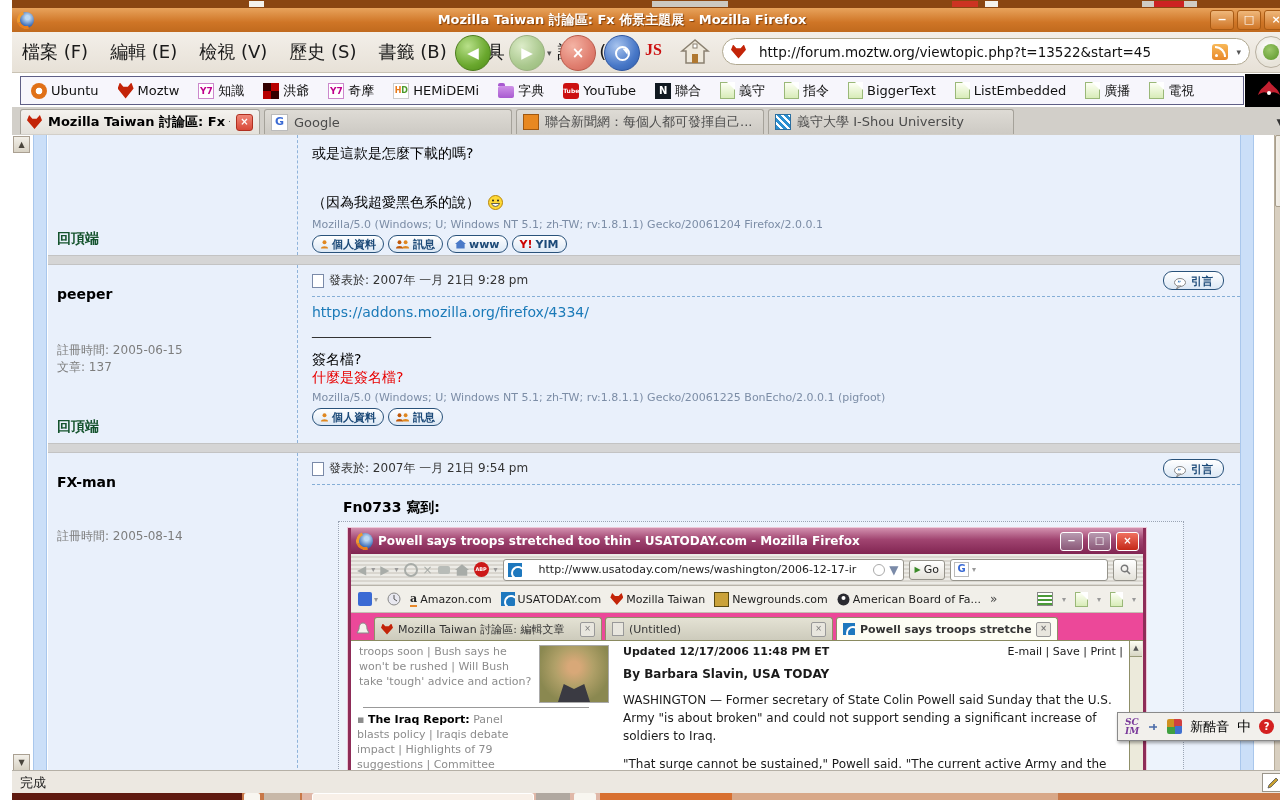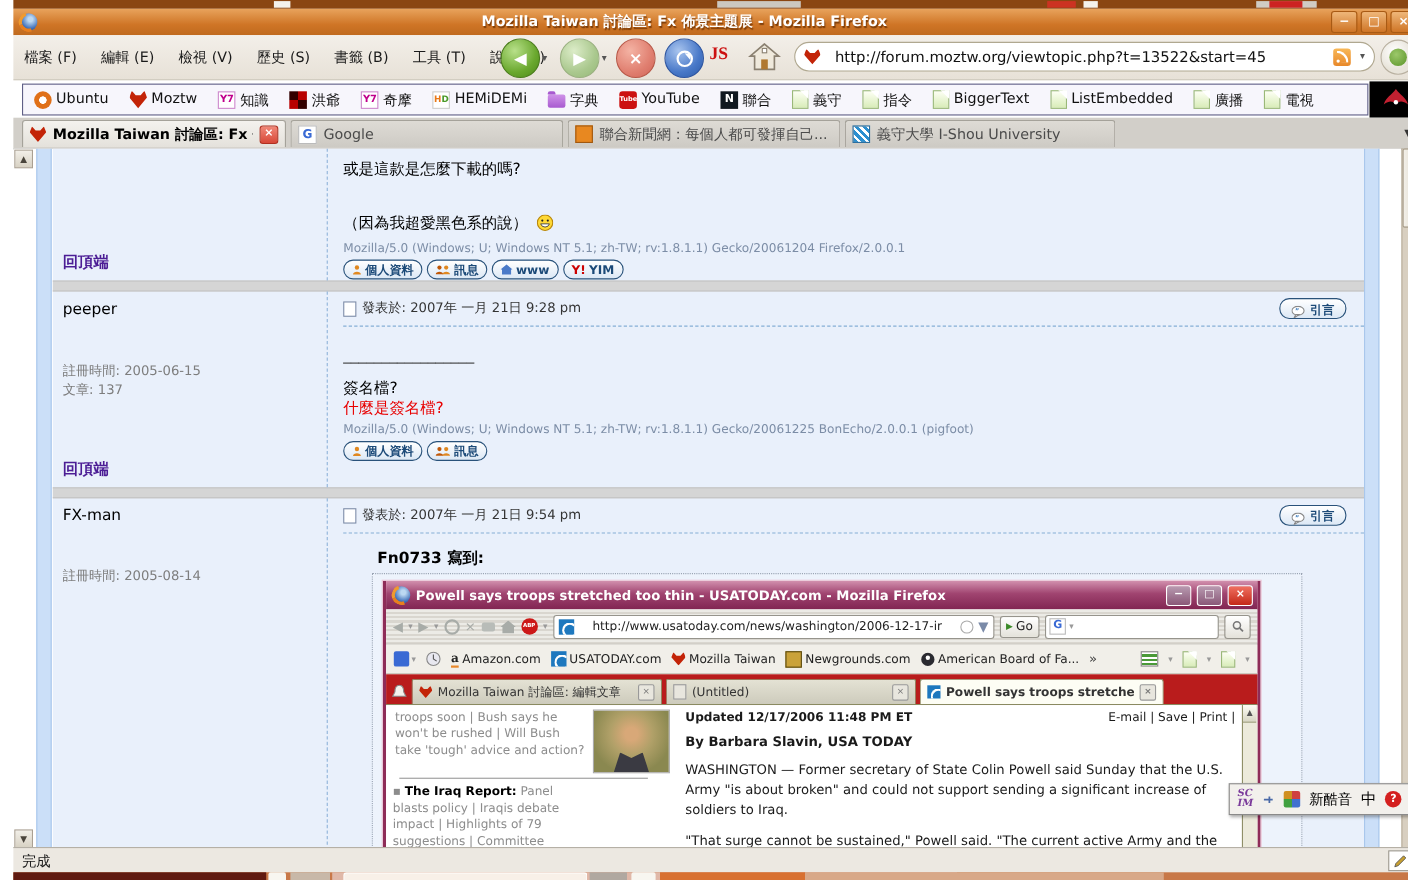--- a/index.html
+++ b/index.html
@@ -14,21 +14,21 @@
   
   .titlebar{left:0;top:8px;width:1280px;height:24px;background:linear-gradient(#e8a35c,#cf7526 60%,#c06a1e);display:flex;align-items:center;}
   .ff-logo{width:16px;height:16px;margin-left:6px;border-radius:50%;background:radial-gradient(circle at 60% 35%,#bcd8f2 15%,#3c6db8 60%,#1d4585);position:relative;}
   .ff-logo:before{content:"";position:absolute;inset:-1px;border-radius:50%;border:3px solid transparent;border-bottom-color:#e87f1e;border-left-color:#f09a2e;transform:rotate(25deg);}
   .titlebar .title{flex:1;text-align:center;color:#fff;font-weight:bold;font-size:13px;text-shadow:1px 1px 1px #7c3c08;white-space:nowrap;overflow:hidden;}
   .winbtns{display:flex;gap:3px;margin-right:4px;}
   .wbtn{width:22px;height:18px;background:linear-gradient(#efb77a,#cf7526);border:1px solid #a85a14;border-radius:3px;color:#fff;font-size:11px;font-weight:bold;text-align:center;line-height:17px;}
 
   
   .toolbar{left:0;top:32px;width:1280px;height:40px;background:linear-gradient(#f3efe9,#e7e1d7);border-bottom:1px solid #c9c2b4;}
-  .menubar{position:absolute;left:10px;top:0;height:40px;display:flex;align-items:center;gap:22px;font-size:13px;color:#1a1a1a;}
+  .menubar{position:absolute;left:10px;top:0;height:40px;display:flex;align-items:center;gap:22px;font-size:18px;color:#1a1a1a;}
   .navbtn{position:absolute;top:3px;width:34px;height:34px;border-radius:50%;display:flex;align-items:center;justify-content:center;color:#fff;font-size:15px;font-weight:bold;}
   .nb-back{left:443px;background:radial-gradient(circle at 35% 30%,#b8e08a,#6aa82e 60%,#4c8818);border:1px solid #4a7c1c;}
   .nb-fwd{left:497px;background:radial-gradient(circle at 35% 30%,#dcecc8,#aac88e 60%,#94b876);border:1px solid #9ab080;}
   .nb-stop{left:548px;background:radial-gradient(circle at 35% 30%,#f4b3a4,#e07f70 60%,#d06458);border:1px solid #b85848;}
   .nb-reload{left:592px;background:radial-gradient(circle at 35% 30%,#a8c4ee,#4878c8 60%,#2c5aa8);border:1px solid #2c54a0;}
   .nb-drop{position:absolute;top:16px;font-size:9px;color:#555;}
   .reload-g{width:11px;height:11px;border:2px solid #fff;border-radius:50%;position:relative;}
   .reload-g:after{content:"";position:absolute;right:-4px;top:-3px;border:4px solid transparent;border-left-color:#fff;transform:rotate(-40deg);}
   .js-badge{position:absolute;left:633px;top:9px;font-size:16px;font-weight:bold;color:#cc1111;font-family:"Liberation Serif","DejaVu Serif",serif;}
   .home-ico{position:absolute;left:668px;top:5px;}
@@ -78,23 +78,23 @@
   .bluebar-l{position:absolute;left:21px;top:0;width:12px;height:635px;background:#cbdff8;border-left:1px solid #a9c7ec;border-right:1px solid #a9c7ec;}
   .bluebar-r{position:absolute;left:1228px;top:0;width:12px;height:635px;background:#cbdff8;border-left:1px solid #a9c7ec;border-right:1px solid #a9c7ec;}
   .page{position:absolute;left:36px;top:0;width:1192px;height:635px;background:#e9f0fb;font-size:14px;color:#000;}
   .prow{position:relative;display:flex;}
   .cl{width:249px;flex:none;position:relative;box-sizing:border-box;padding-left:9px;}
   .cr{flex:1;border-left:1px dashed #8fb3da;position:relative;box-sizing:border-box;padding-left:14px;}
   .psep{height:10px;background:#d5d5d5;border-top:1px solid #c3c3c3;border-bottom:1px solid #c3c3c3;box-sizing:border-box;}
   .phead{display:flex;align-items:center;justify-content:space-between;border-bottom:1px dashed #85aed6;padding:6px 16px 6px 0;}
   .pdate{font-size:12px;color:#333;display:flex;align-items:center;gap:5px;}
   .picon{width:10px;height:12px;background:#fff;border:1px solid #7a8aa8;display:inline-block;}
-  .author{font-weight:normal;font-size:14px;padding-top:8px;}
+  .author{font-weight:bold;font-size:14px;padding-top:21px;}
   .reginfo{font-size:12px;color:#7d7d7d;line-height:1.45;}
-  .topend{position:absolute;bottom:7px;left:9px;font-weight:bold;font-size:14px;color:#4c1d95;}
+  .topend{position:absolute;bottom:7px;left:9px;font-weight:bold;font-size:14px;color:#14532d;}
   .ua{font-size:11px;color:#7c8da6;white-space:nowrap;}
   .fbtns{display:flex;gap:4px;margin-top:4px;}
   .fbtn{height:16px;border:1px solid #29527a;border-radius:9px;background:linear-gradient(#fff,#dce8f5);display:flex;align-items:center;gap:3px;padding:0 7px;font-size:11px;color:#1c4a78;font-weight:bold;white-space:nowrap;}
   .qbtn{height:17px;border:1px solid #29527a;border-radius:9px;background:linear-gradient(#fff,#dce8f5);display:flex;align-items:flex-end;gap:4px;padding:0 10px;font-size:11px;color:#1c4a78;font-weight:bold;}
   .link{color:#1b7ab8;}
   .redtxt{color:#e80000;}
   .smiley{display:inline-block;vertical-align:-3px;margin-left:8px;}
 
   
   .quote-label{font-weight:bold;font-size:14px;margin:14px 0 4px 31px;}
@@ -109,21 +109,21 @@
   .small-drop{font-size:8px;color:#999;}
   .abp{width:15px;height:15px;border-radius:50%;background:#cc1818;color:#fff;font-size:5px;font-weight:bold;text-align:center;line-height:15px;}
   .iurl{flex:1;height:20px;background:#fff;border:1px solid #96948c;border-radius:3px;display:flex;align-items:center;gap:4px;padding:0 4px;font-size:11px;color:#222;overflow:hidden;}
   .i-usat{width:14px;height:14px;background:#1e78be;position:relative;flex:none;overflow:hidden;}
   .i-usat:before{content:"";position:absolute;left:3px;top:3px;width:10px;height:10px;border:2px solid #fff;border-radius:50%;border-right-color:transparent;}
   .igo{height:18px;border:1px solid #96948c;border-radius:3px;background:linear-gradient(#fff,#e4e2da);display:flex;align-items:center;gap:3px;padding:0 5px;font-size:11px;color:#222;}
   .gsearch{width:150px;height:20px;background:#fff;border:1px solid #96948c;border-radius:3px;display:flex;align-items:center;gap:3px;padding:0 3px;}
   .mag{width:22px;height:20px;border:1px solid #96948c;border-radius:3px;background:linear-gradient(#fff,#e4e2da);display:flex;align-items:center;justify-content:center;}
   .ibm{height:26px;background:#f1efe9;display:flex;align-items:center;gap:9px;padding:0 7px;font-size:11px;color:#222;border-bottom:1px solid #c4c0b4;}
   .ibm .bm{gap:3px;}
-  .itabs{height:27px;background:#b91c1c;display:flex;align-items:flex-end;gap:3px;padding:0 4px;border-bottom:1px solid #8a8a60;}
+  .itabs{height:27px;background:#ec4899;display:flex;align-items:flex-end;gap:3px;padding:0 4px;border-bottom:1px solid #8a8a60;}
   .itab{height:23px;border:1px solid #8f8f68;border-bottom:none;border-radius:3px 3px 0 0;background:linear-gradient(#e4e2d4,#cdcbbc);display:flex;align-items:center;gap:5px;padding:0 6px;font-size:11px;color:#333;width:228px;box-sizing:border-box;}
   .itab.active{background:#fdfdf4;font-weight:bold;width:222px;}
   .itclose{width:13px;height:13px;border:1px solid #999;border-radius:2px;background:#e8e6de;color:#777;font-size:8px;text-align:center;line-height:12px;flex:none;}
   .icontent{position:relative;height:133px;background:#fff;}
   .ileft{position:absolute;left:8px;top:4px;width:174px;font-size:11px;color:#8c8c8c;line-height:1.35;}
   .bushpic{position:absolute;left:188px;top:4px;width:68px;height:56px;background:radial-gradient(circle at 50% 38%,#d8a878 12%,#b0a068 40%,#8a8850 75%);border:1px solid #aaa;}
   .bushpic:before{content:"";position:absolute;left:18px;bottom:0;width:32px;height:18px;background:#3a3a42;clip-path:polygon(0 100%,18% 0,50% 28%,82% 0,100% 100%);}
   .ihr{position:absolute;left:12px;top:66px;width:226px;border-top:1px solid #999;}
   .iraqblk{position:absolute;left:6px;top:72px;width:176px;font-size:11px;color:#8c8c8c;line-height:1.35;}
   .iraqblk b{color:#000;}
@@ -385,21 +385,22 @@
               </span>
             <span class="qbtn">
                 <svg width="13" height="11" viewBox="0 0 13 11">
                   <ellipse cx="6" cy="4.5" rx="5.5" ry="4" fill="#fff" stroke="#888"></ellipse>
                   <path d="M4 8l-1.5 3L7 8z" fill="#fff" stroke="#888"></path>
                   <text x="3.2" y="6.5" font-size="6" fill="#3377bb">”</text>
                 </svg>
                 <span>引言</span>
               </span>
           </div>
-          <div style="margin-top:18px;color:#333;">_________________</div>
+          <div style="margin-top:7px;"><a class="link">https://addons.mozilla.org/firefox/4334/</a></div>
+          <div style="margin-top:2px;color:#333;">_________________</div>
           <div style="margin-top:13px;">簽名檔?</div>
           <div class="redtxt">什麼是簽名檔?</div>
           <div class="ua" style="margin-top:4px;">Mozilla/5.0 (Windows; U; Windows NT 5.1; zh-TW; rv:1.8.1.1) Gecko/20061225 BonEcho/2.0.0.1 (pigfoot)</div>
           <div class="fbtns">
             <div class="fbtn">
                 <svg width="9" height="10" viewBox="0 0 10 10">
                   <circle cx="5" cy="3" r="2.2" fill="#e08820"></circle>
                   <path d="M1 10c0-3.5 8-3.5 8 0z" fill="#e08820"></path>
                 </svg>
                 <span>個人資料</span>

